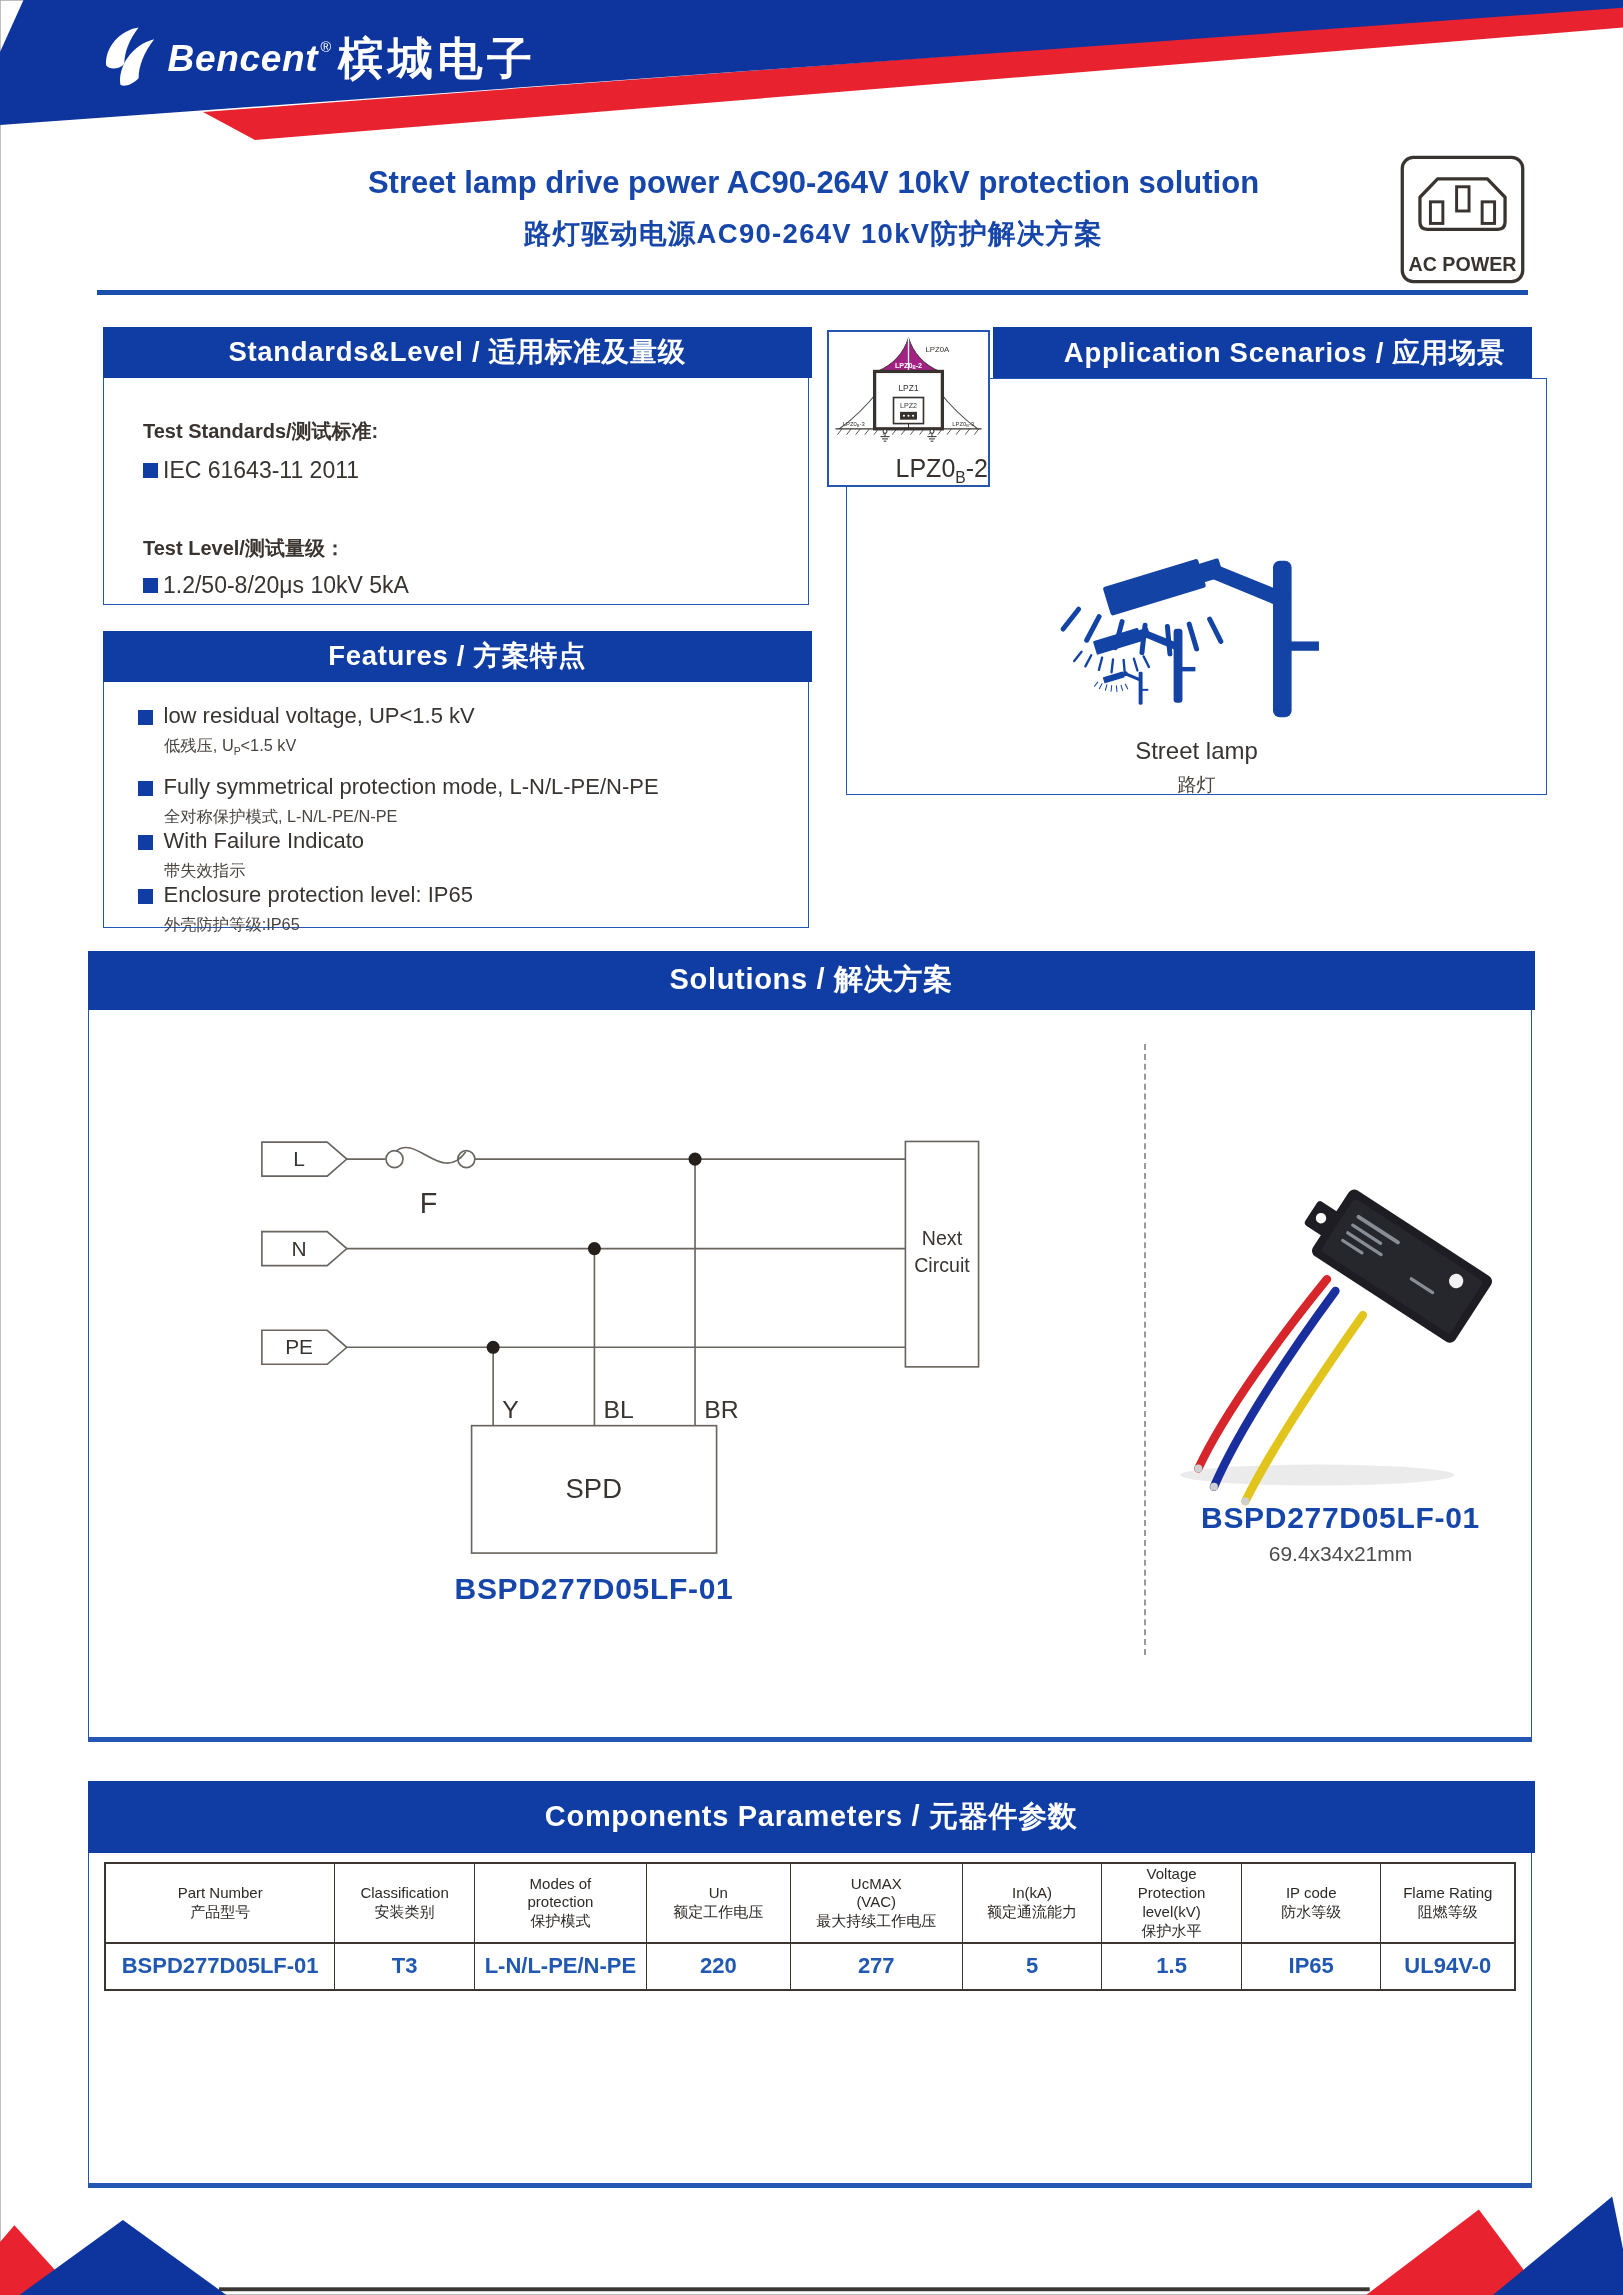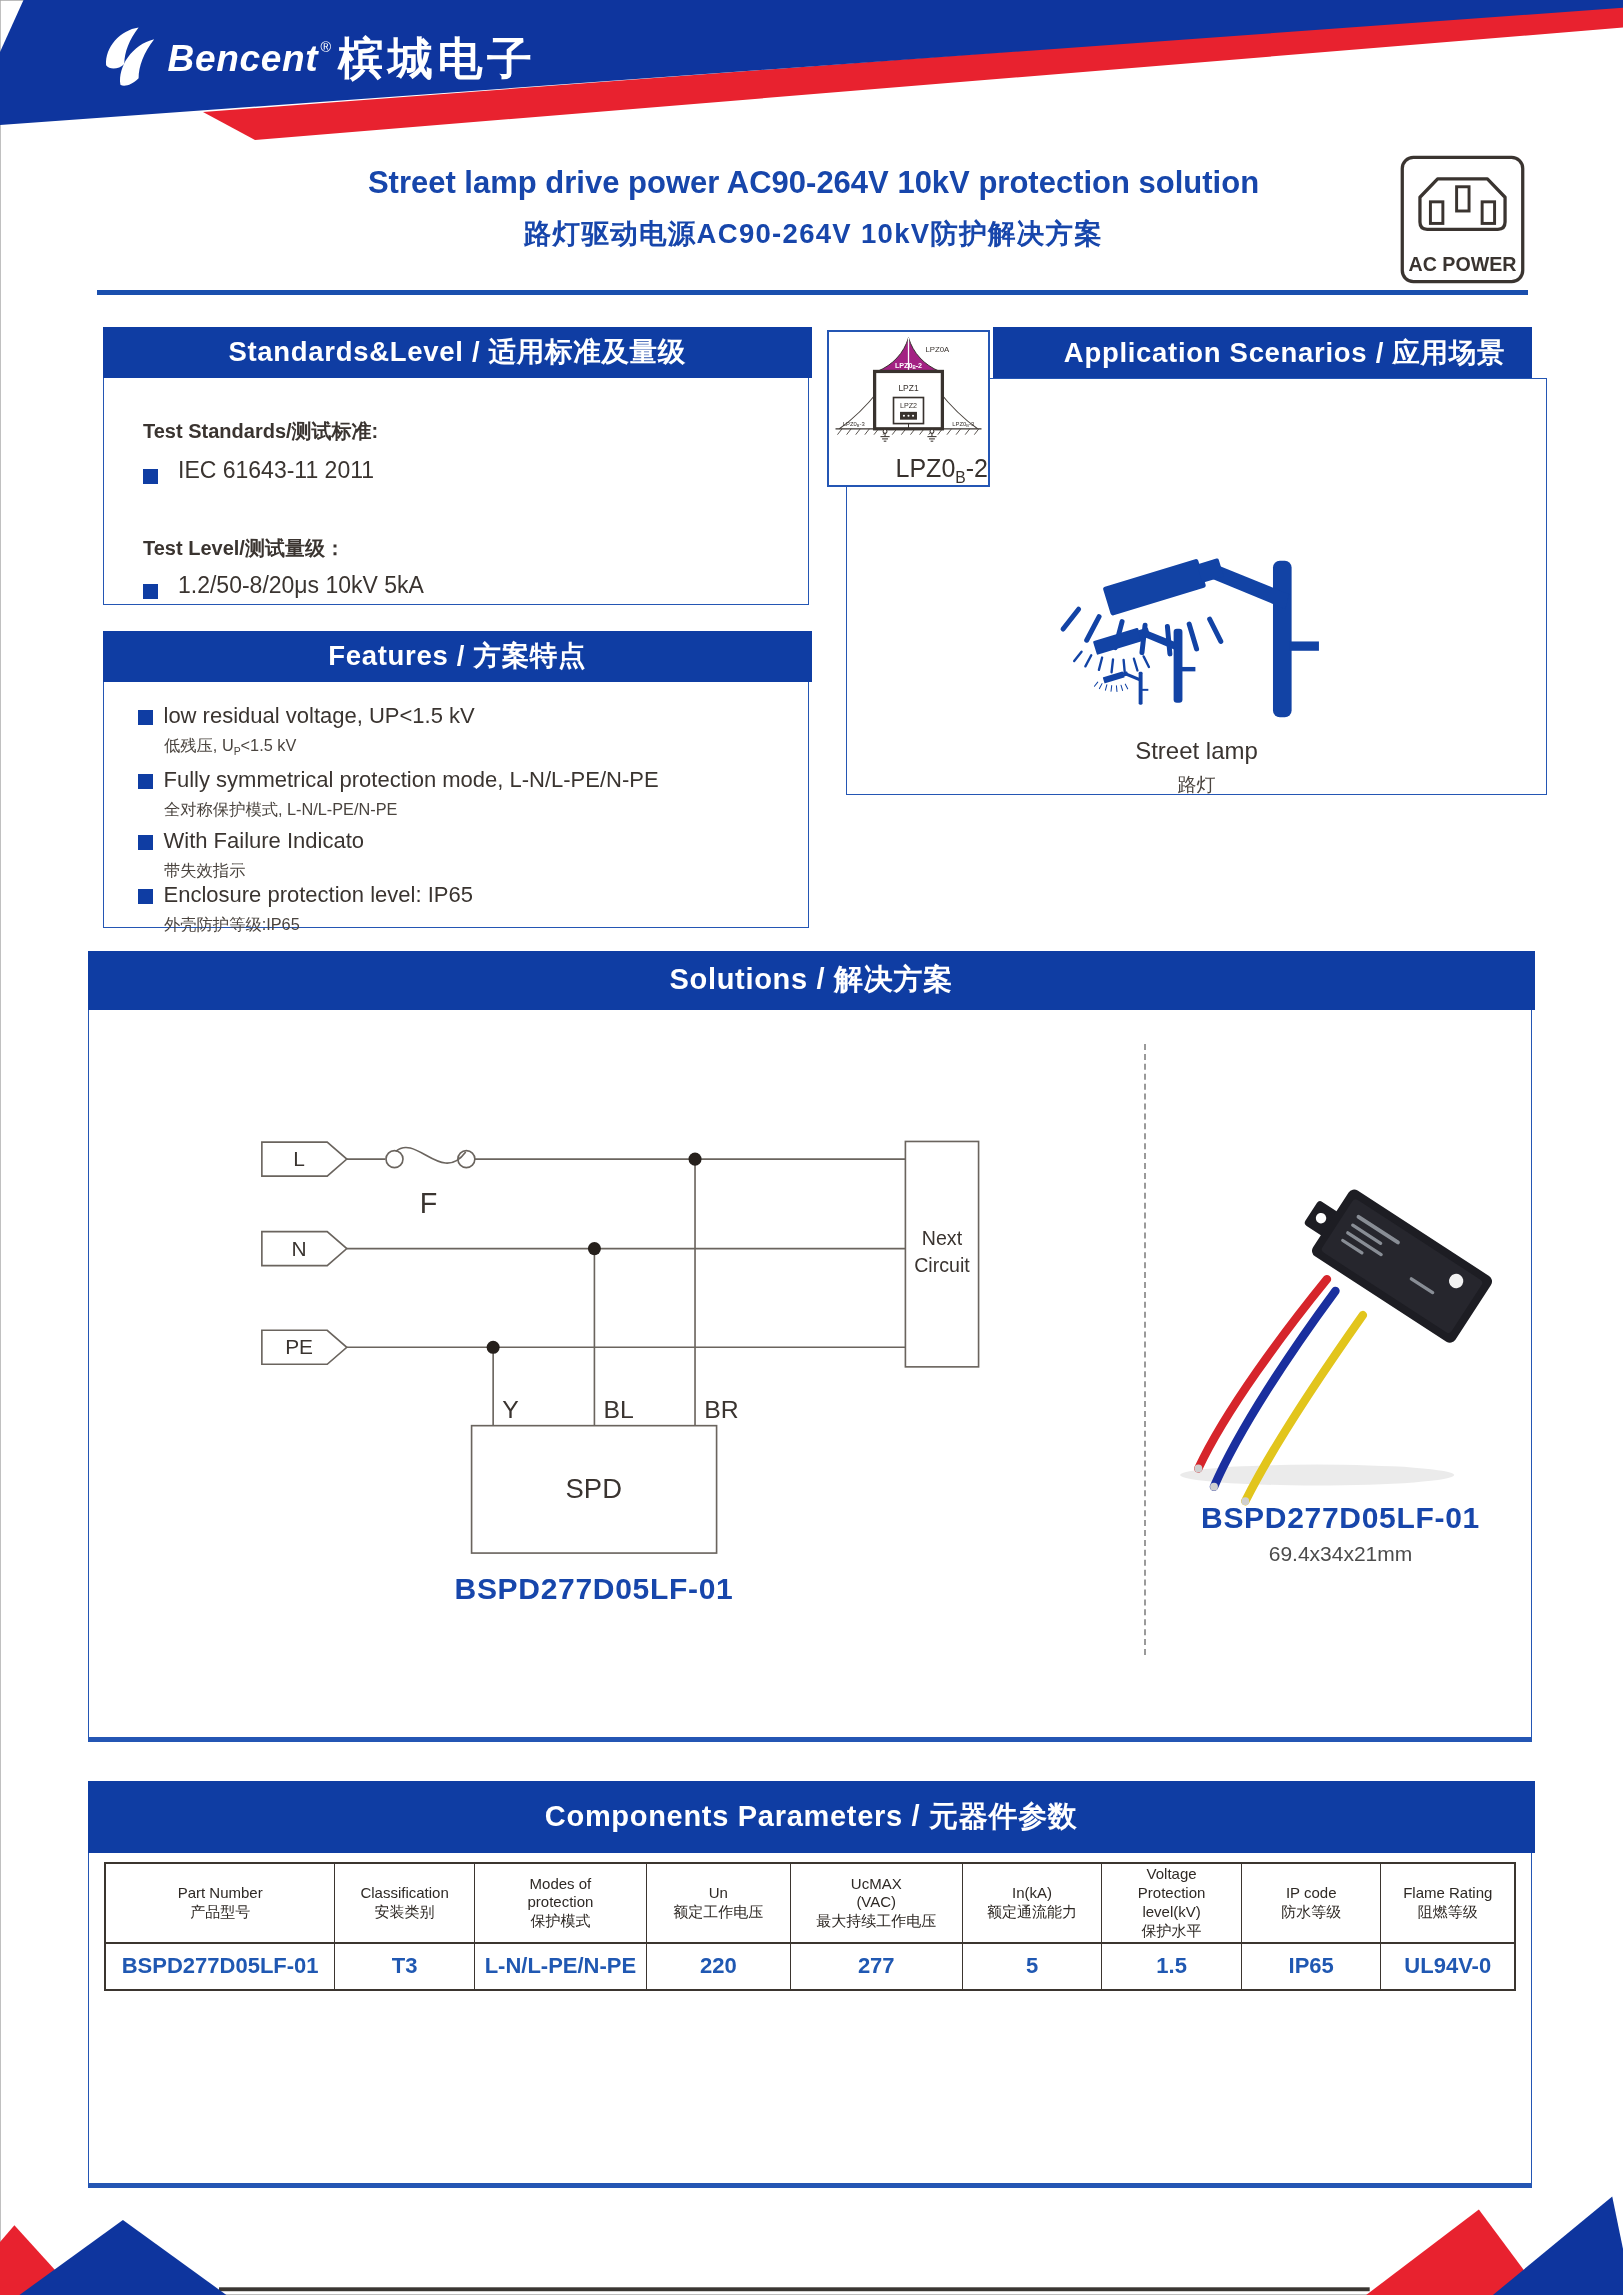--- a/index.html
+++ b/index.html
@@ -21,21 +21,21 @@
   .brand-reg{font-size:14.4px;vertical-align:top;position:relative;top:-11.8px;left:2px;}
   .brand-cn{font-size:45px;font-weight:bold;letter-spacing:4.6px;margin-left:9.2px;}
   .title-en{left:98px;top:165px;width:1431px;text-align:center;font-size:31px;font-weight:bold;color:var(--title-blue);}
   .title-cn{left:98px;top:216px;width:1431px;text-align:center;font-size:27.5px;font-weight:bold;color:var(--title-blue);letter-spacing:1.3px;}
   .title-rule{left:97px;top:290px;width:1431px;height:4.6px;background:#1a4fae;}
   .bar{background:var(--bar-blue);color:#fff;font-weight:bold;display:flex;align-items:center;justify-content:center;}
   .box{border:1.3px solid var(--border-blue);background:#fff;margin-left:15px;}
   .bbox{border:1.3px solid var(--border-blue);border-bottom:5.2px solid var(--border-blue);background:#fff;padding-left:15px;}
   .sec-label{font-size:27.5px;letter-spacing:0.7px;}
   .h-bold{font-weight:bold;color:var(--dark);font-size:20px;}
-  .bullet-row{display:flex;align-items:flex-end;gap:20px;color:var(--dark);font-size:23px;}
+  .bullet-row{display:flex;align-items:center;gap:5px;color:var(--dark);font-size:23px;}
   .sq{width:15px;height:15px;background:var(--bar-blue);flex:0 0 auto;}
   .feat-en{display:flex;align-items:center;gap:10.5px;color:var(--dark);font-size:22px;}
   .feat-en .sq{margin-top:3.9px;}
   .feat-cn{margin-left:26px;color:var(--mid);font-size:16.3px;margin-top:5.9px;}
   .subp{font-size:0.64em;vertical-align:sub;}
   .caption-en{font-size:24px;color:var(--dark);}
   .caption-cn{font-size:19px;color:var(--mid);margin-top:5.2px;}
   .model-label{font-size:30px;font-weight:bold;color:var(--title-blue);text-align:center;letter-spacing:0.7px;}
   .size-label{font-size:21px;color:#4c4c4c;text-align:center;}
   .divider-dashed{border-left:2px dashed #9a9a9a;width:0;}
@@ -101,21 +101,21 @@
     <div class="abs bar" style="left:-1.3px;top:-1.3px;width:709px;height:51px;">
       <span class="sec-label">Features / 方案特点</span>
     </div>
     <div class="abs" style="left:34px;top:71px;width:654px;">
       <div class="feat-en">
           <span class="sq"></span>
         <span>low residual voltage, UP&lt;1.5 kV</span>
         </div>
       <div class="feat-cn"><span>低残压, U</span><span class="subp">P</span><span>&lt;1.5 kV</span></div>
     </div>
-    <div class="abs" style="left:34px;top:135px;width:654px;">
+    <div class="abs" style="left:34px;top:142px;width:654px;">
       <div class="feat-en">
           <span class="sq"></span>
         <span>Fully symmetrical protection mode, L-N/L-PE/N-PE</span>
         </div>
       <div class="feat-cn">全对称保护模式, L-N/L-PE/N-PE</div>
     </div>
     <div class="abs" style="left:34px;top:196px;width:654px;">
       <div class="feat-en">
           <span class="sq"></span>
         <span>With Failure Indicato</span>

